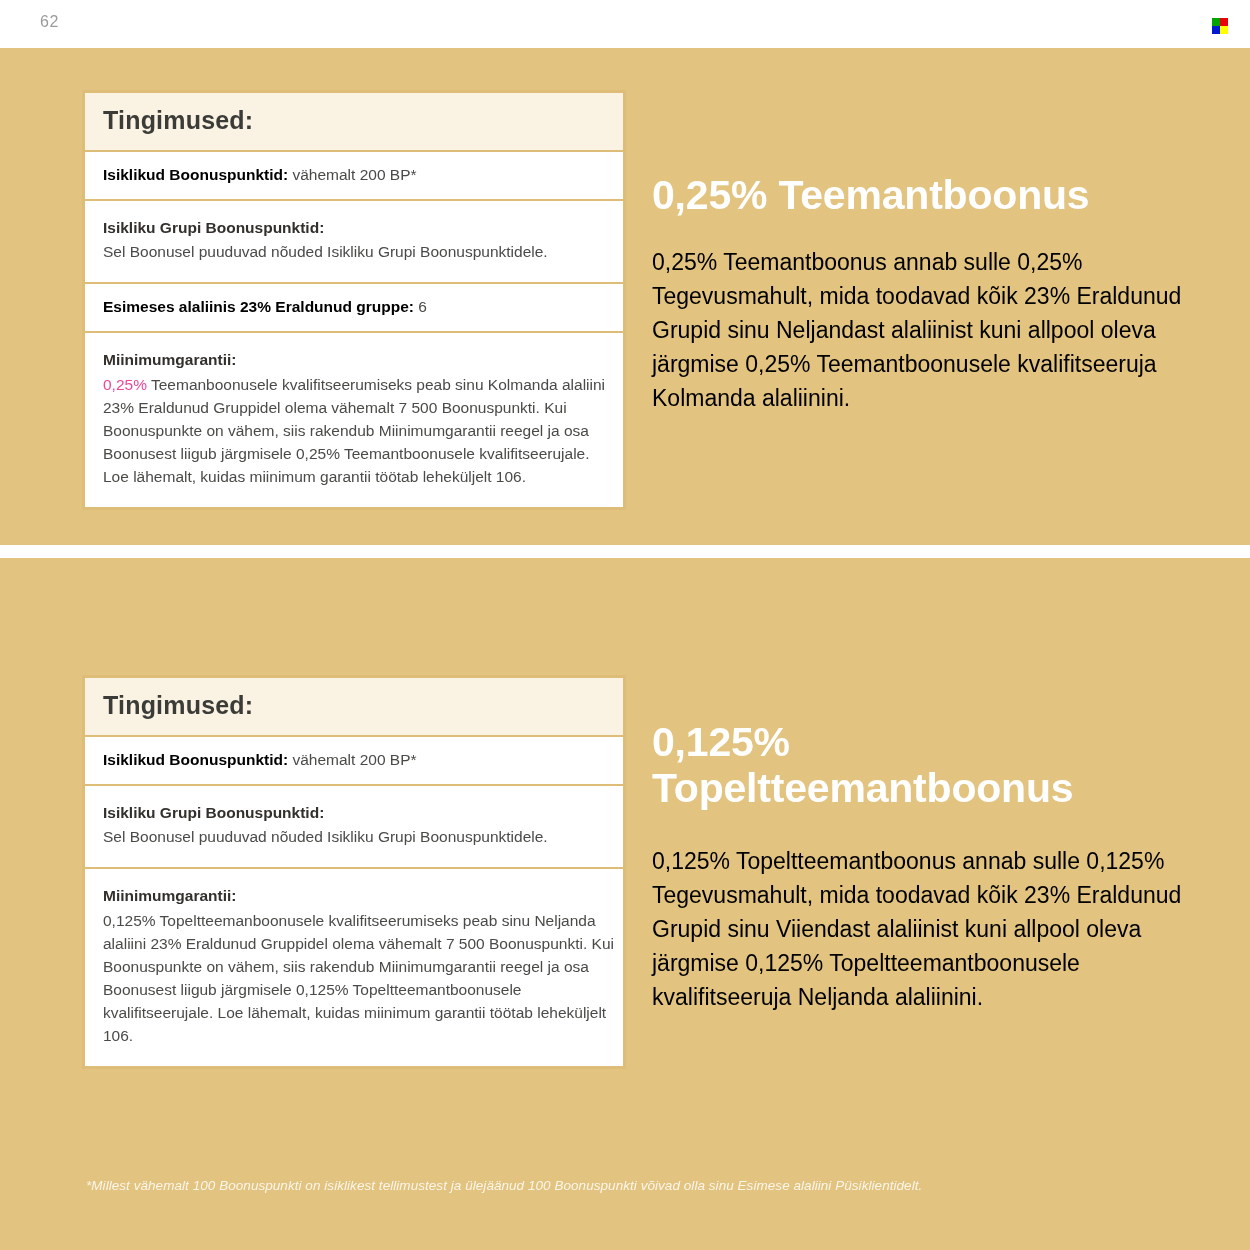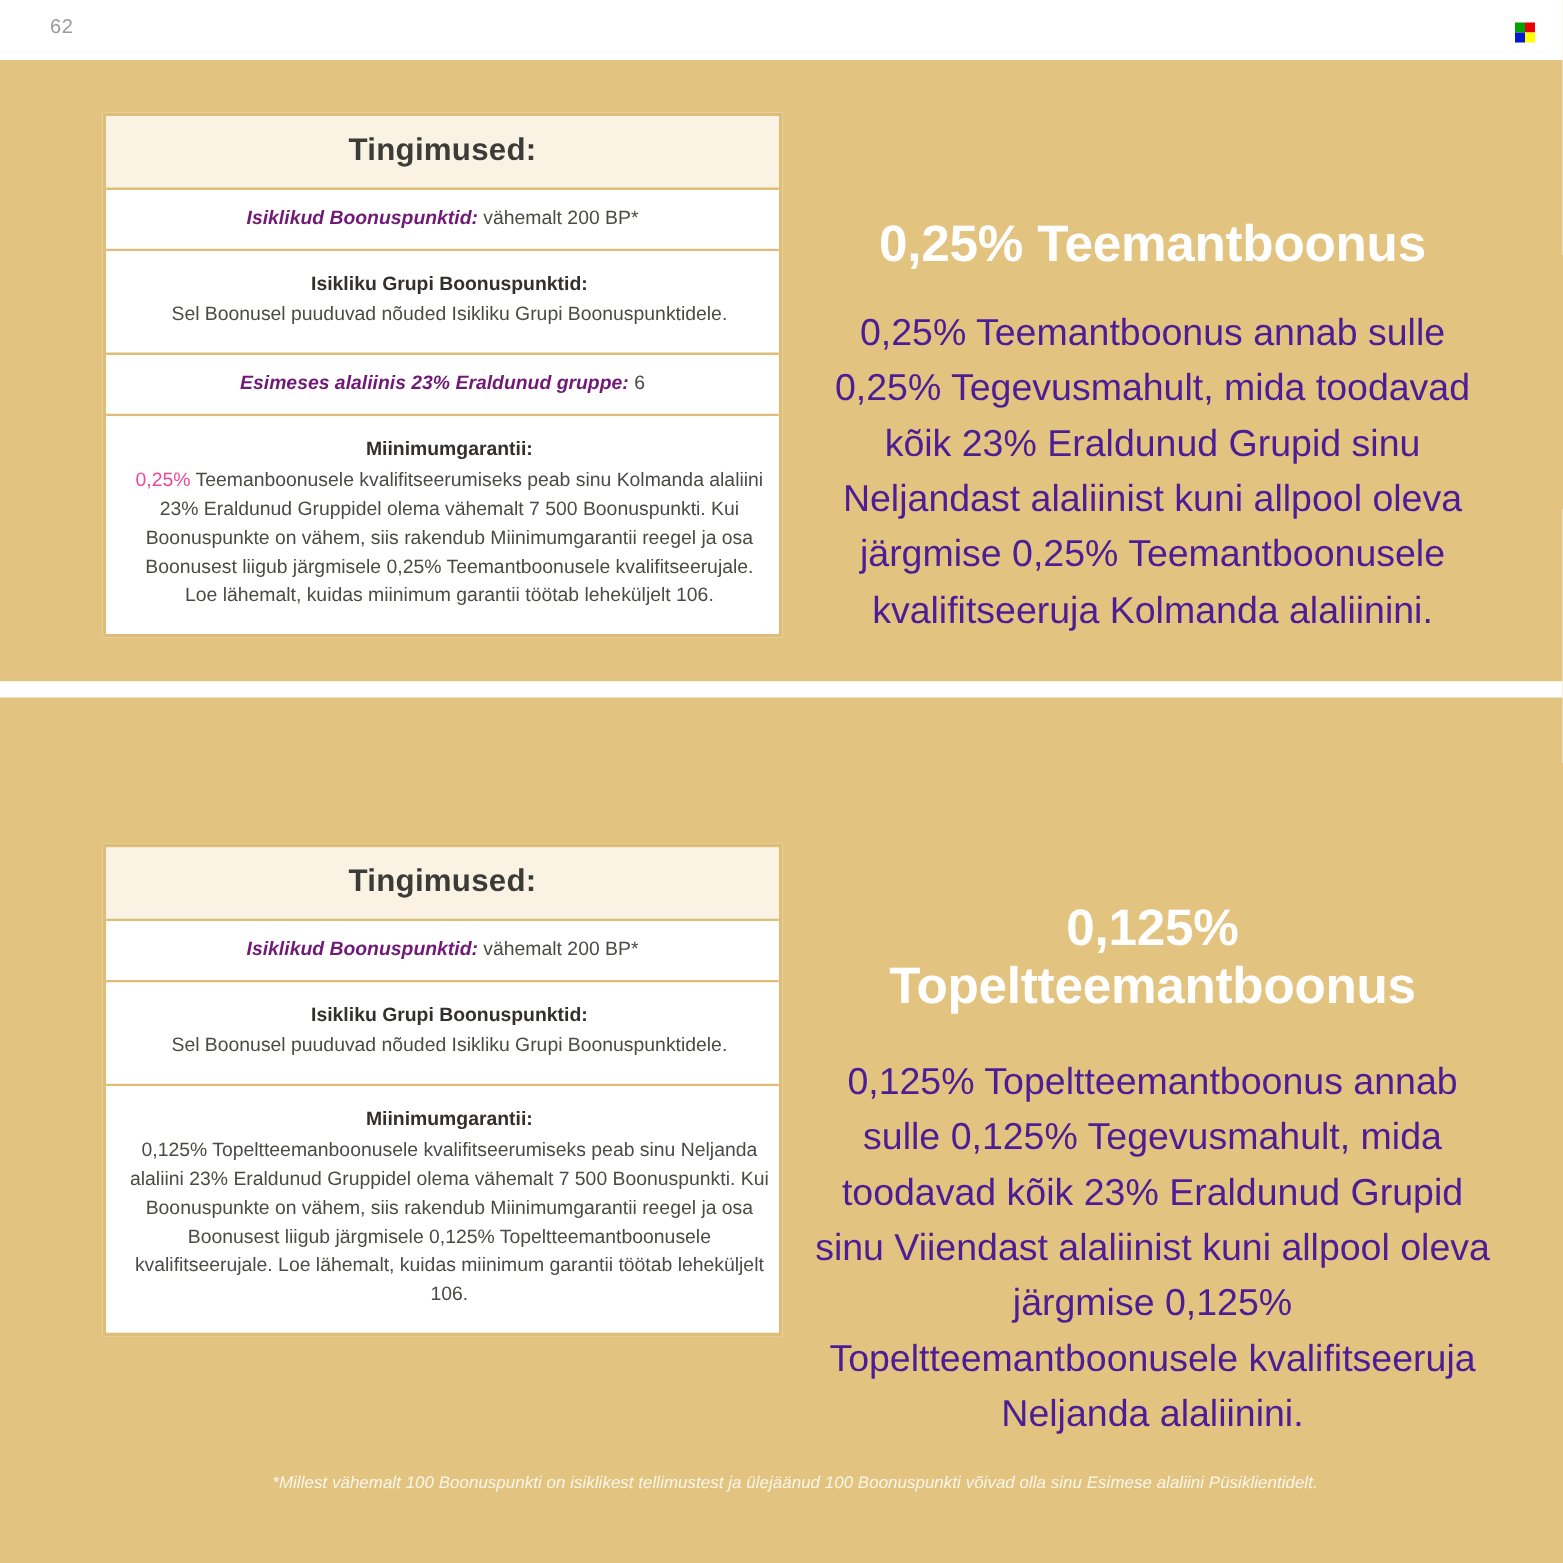--- a/index.html
+++ b/index.html
@@ -12,21 +12,20 @@
     background: #ffffff;
     font-family: "Liberation Sans", sans-serif;
     -webkit-font-smoothing: antialiased;
     overflow: hidden;
   }
   .page {
     position: relative;
     width: 1250px;
     height: 924px;
     background: #ffffff;
-    text-align: center;
   }
 
   
   .topbar {
     position: absolute;
     left: 0; top: 0;
     width: 1250px;
     height: 48px;
     background: #ffffff;
   }
@@ -108,22 +107,21 @@
   .cond-row.tall {
     padding: 16px 7px 18px 18px;
   }
   .cond-text {
     font-size: 15.5px;
     line-height: 1.42;
     color: #4a4a47;
   }
   .cond-text b {
     font-weight: 700;
-    color: #701a75;
-    font-style: italic;
+    color: #000000;
   }
   .cond-body {
     font-size: 15.5px;
     line-height: 1.48;
     color: #4a4a47;
   }
   .cond-body .lead {
     font-weight: 700;
     color: #332f2c;
     display: block;
@@ -147,22 +145,22 @@
     font-size: 41px;
     font-weight: 700;
     line-height: 1.12;
     letter-spacing: -0.2px;
     margin: 0 0 26px 0;
   }
   .copy-title.two-line {
     margin-bottom: 32px;
   }
   .copy-para {
-    color: #4c1d95;
-    font-size: 30px;
+    color: #000000;
+    font-size: 23px;
     line-height: 1.48;
     font-weight: 400;
     margin: 0;
   }
 
   
   .footnote {
     position: absolute;
     left: 86px;
     top: 1177px;

